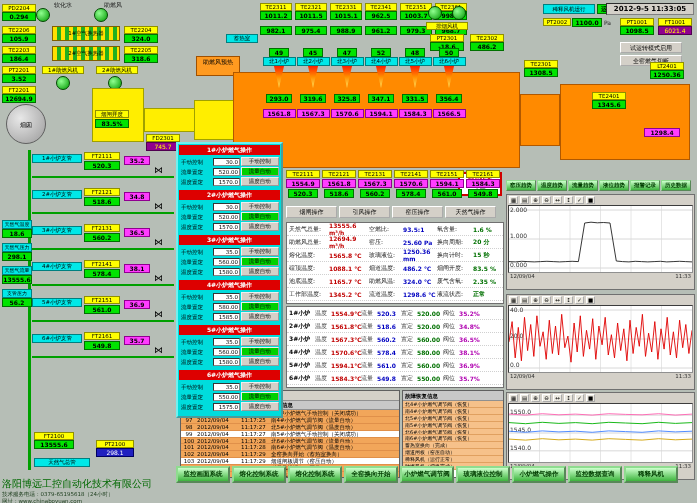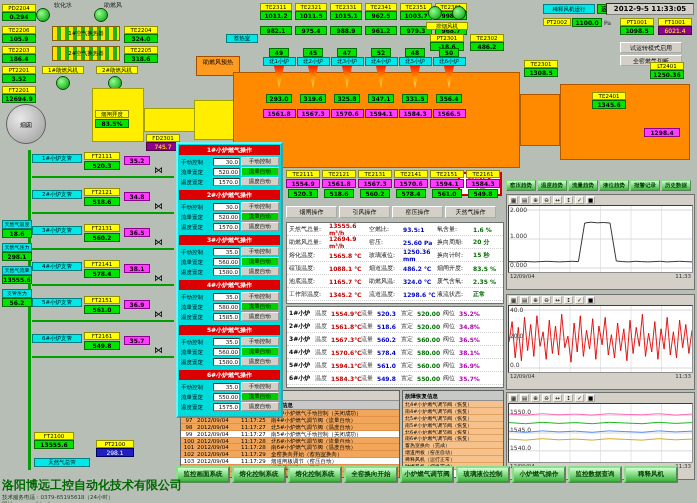--- a/index.html
+++ b/index.html
@@ -91,21 +91,21 @@
 .xrow{height:8px;display:flex;justify-content:space-between;font-size:5.5px;padding:0 3px;color:#303030}
 
 .alarmtbl{position:absolute;background:#fff;border:1px solid #606060;overflow:hidden}
 .atool{height:10px;display:flex;gap:1px;background:#d4d0c8;padding:1px 2px;border-bottom:1px solid #909090}
 .ahead{display:flex;background:#c8c8c8;height:9px;font-size:5.5px;font-weight:bold;line-height:9px;border-bottom:1px solid #909090}
 .arows div.arow:nth-of-type(4n){background:#fff}
 .arow{display:flex;height:6.9px;line-height:6.9px;background:#f2a65a;font-size:5.5px;white-space:nowrap;overflow:hidden;border-bottom:1px solid #e0904a}
 .ca{width:16px;text-align:center}.cb{width:44px}.cc{width:30px}.cd{flex:1}
 .rrow{height:6.9px;line-height:6.9px;background:#f6c18a;font-size:5px;white-space:nowrap;overflow:hidden;border-bottom:1px solid #e0a060;padding-left:2px}
 
-#company .cname{font-size:12px;font-weight:bold;color:#006800}
+#company .cname{font-size:10px;font-weight:normal;color:#006800}
 #company .csmall{font-size:5.5px;color:#204020}
 #navbar{display:flex}
 </style>
 </head>
 <body>
 
 <div id="screen">
 
   <div class="abs lbl6" style="left:54px;top:1px">软化水</div>
   <div class="abs lbl6" style="left:104px;top:1px">助燃风</div>

